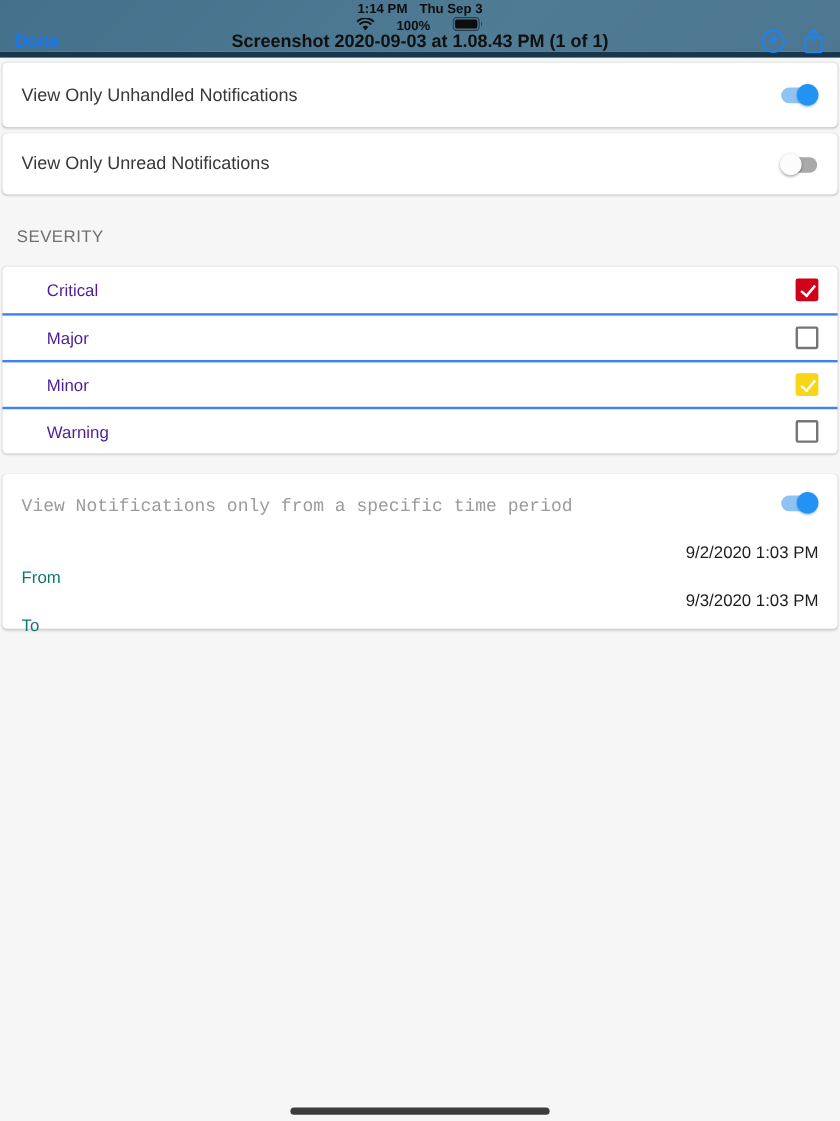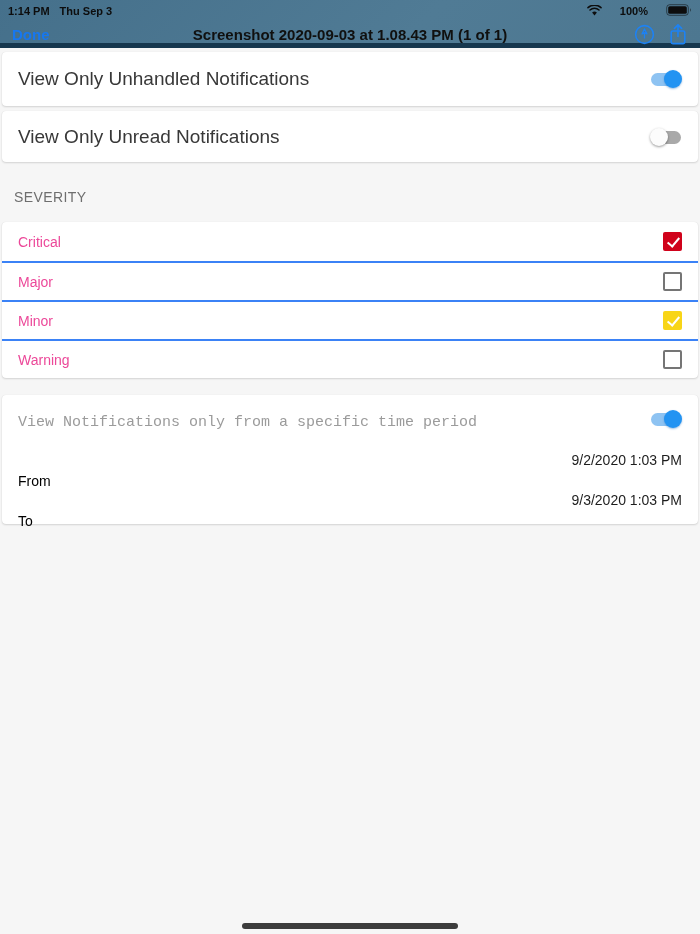--- a/index.html
+++ b/index.html
@@ -15,21 +15,21 @@
   .topbar {
     height:48px;
     background:linear-gradient(135deg,#45708b 0%,#507b95 60%,#4d7790 100%);
     border-bottom:5px solid #16374e;
     position:relative;
   }
   .status-bar {
     height:20px;
     display:flex; align-items:center; justify-content:space-between;
     padding:2px 8px 0 8px;
-    font-size:11px; font-weight:bold; color:#0d0d0d;
+    font-size:11px; font-weight:bold; color:#0d0d0d;flex-direction:column;
   }
   .status-left { display:flex; gap:10px; align-items:center; }
   .status-right { display:flex; gap:18px; align-items:center; }
   .nav-bar {
     height:28px;
     display:flex; align-items:center;
     padding:0 12px;
     position:relative;
   }
   .done-btn {
@@ -50,30 +50,30 @@
     border-radius:4px;
     box-shadow:0 1px 2px rgba(0,0,0,0.14), 0 0 1px rgba(0,0,0,0.10);
   }
   .row {
     display:flex; align-items:center; justify-content:space-between;
     padding:0 16px;
   }
   .card-toggle-1 { margin-top:4px; height:54px; }
   .card-toggle-1 .row, .card-toggle-2 .row { height:100%; }
   .card-toggle-2 { margin-top:5px; height:51px; }
-  .row-label { font-size:19px; color:#383838; }
+  .row-label { font-size:15px; color:#383838; }
 
   .section-header {
     padding:27px 14px 17px 14px;
     font-size:14px; color:#6e6e6e; letter-spacing:0.4px;
   }
 
   .severity-card .row { height:39px; }
   .severity-card .row + .row { border-top:2px solid #3b82f6; }
-  .severity-label { font-size:14px; color:#ec4899; }
+  .severity-label { font-size:14px; color:#4c1d95;margin-left:21px; }
 
   
   .switch { position:relative; width:32px; height:18px; display:inline-block; flex:none; cursor:pointer; }
   .switch .track { position:absolute; top:3px; left:1px; width:30px; height:13px; border-radius:7px; background:#a9a9a9; }
   .switch .thumb { position:absolute; top:0; left:0; width:18px; height:18px; border-radius:50%; background:#fcfcfc; box-shadow:0 1px 2.5px rgba(0,0,0,0.4); }
   .switch.on .track { background:#8ec3f2; }
   .switch.on .thumb { left:14px; background:#2293f2; box-shadow:0 1px 2px rgba(30,110,190,0.45); }
 
   
   .checkbox {
@@ -88,21 +88,21 @@
     border:solid #fff; border-width:0 2px 2px 0;
     transform:rotate(40deg);
   }
 
   
   .timeline-card { margin-top:17px; padding-bottom:4px; }
   .timeline-header { display:flex; align-items:flex-start; justify-content:space-between; padding:15px 16px 9px 16px; }
   .timeline-title { font-size:15px; color:#3d3d3d; }
   .timeline-subtitle { font-size:15px; color:#9b9b9b; margin-top:4px;font-family:Liberation Mono, monospace; }
   .datetime-row { height:40px; padding:0 16px; display:flex; align-items:center; justify-content:space-between; }
-  .dt-label { font-size:14px; color:#000000;margin-top:41px; }
+  .dt-label { font-size:14px; color:#0f766e;margin-top:41px; }
   .dt-value { font-size:14px; color:#1d1d1d; }
 
   
   .home-indicator {
     position:absolute; bottom:5px; left:50%; transform:translateX(-50%);
     width:216px; height:6px; border-radius:3px; background:#3c3c3c;
     cursor:grab;
   }
 </style>
 </head>

